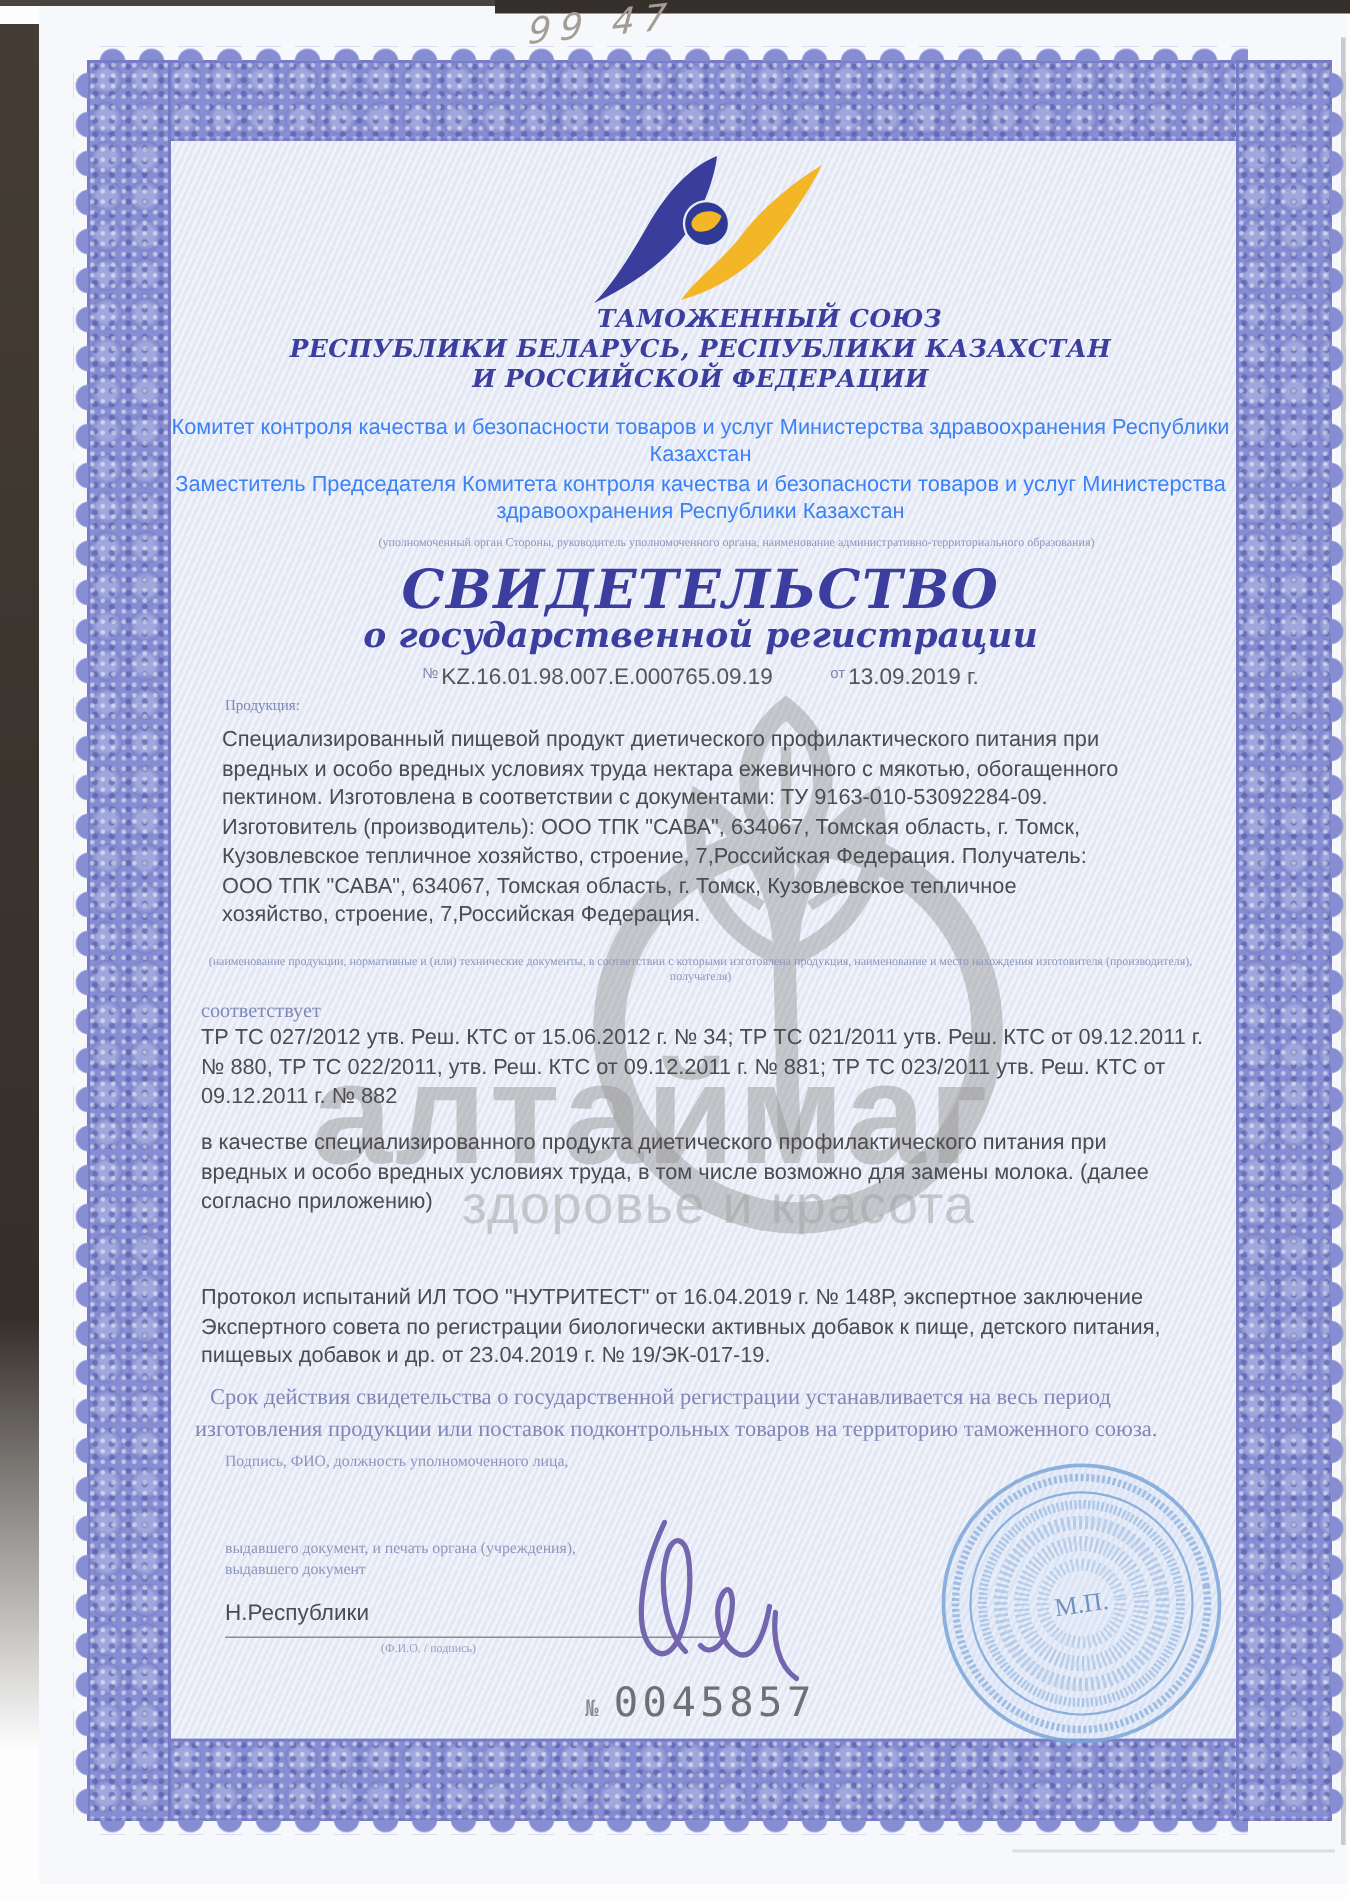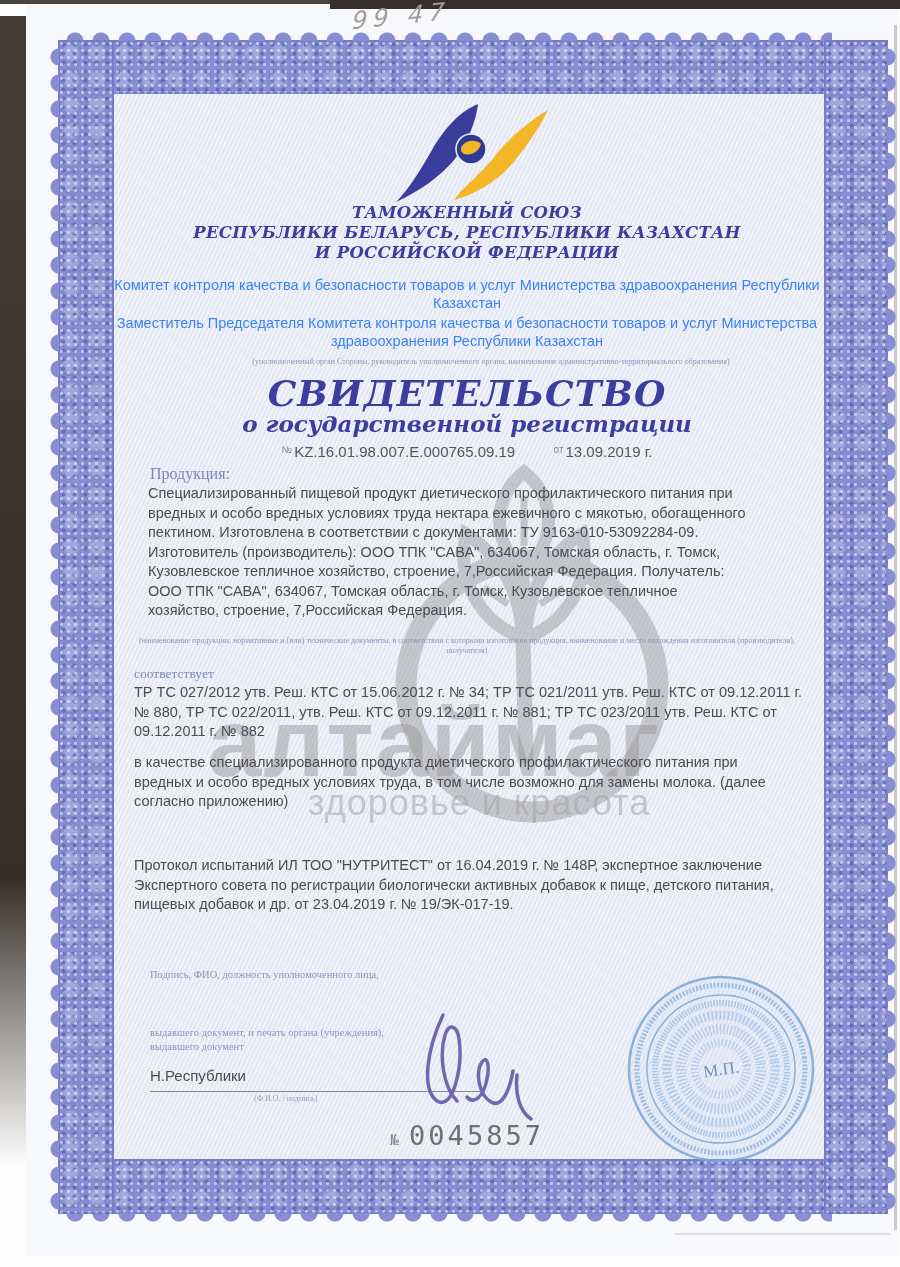--- a/index.html
+++ b/index.html
@@ -104,47 +104,48 @@
 
   <div class="content">
 
     <svg class="abs" style="left:278px;top:102px;" width="160" height="100" viewBox="0 0 160 100">
       <path d="M86,2 C68,9 52,27 40,48 C28,69 16,88 4,100 C26,90 48,75 62,58 C74,44 84,20 86,2 Z" fill="#3a3d9c"></path>
       <path d="M62,98 C84,92 108,78 124,57 C138,40 149,22 156,8 C136,20 116,37 103,54 C90,71 70,86 62,98 Z" fill="#f2b626"></path>
       <circle cx="79" cy="47" r="15" fill="#2f3a94" stroke="#e8edf6" stroke-width="1.5"></circle>
       <path d="M70,44 C74,38 84,37 89,42 C87,49 80,54 72,52 C69,50 68,47 70,44 Z" fill="#f2b626"></path>
     </svg>
 
-    <div class="abs ctr serif-blue union" style="top:203px;">ТАМОЖЕННЫЙ СОЮЗ</div>
+    <div class="abs ctr serif-blue union" style="top:203px;padding-left:46px;">ТАМОЖЕННЫЙ СОЮЗ</div>
     <div class="abs ctr serif-blue union" style="top:223px;">РЕСПУБЛИКИ БЕЛАРУСЬ, РЕСПУБЛИКИ КАЗАХСТАН</div>
     <div class="abs ctr serif-blue union" style="top:243px;">И РОССИЙСКОЙ ФЕДЕРАЦИИ</div>
 
     <div class="abs ctr committee" style="top:276px;">Комитет контроля качества и безопасности товаров и услуг Министерства здравоохранения Республики Казахстан</div>
     <div class="abs ctr committee" style="top:314px;">Заместитель Председателя Комитета контроля качества и безопасности товаров и услуг Министерства здравоохранения Республики Казахстан</div>
     <div class="abs ctr tinycap" style="top:357px;margin-left:24px;">(уполномоченный орган Стороны, руководитель уполномоченного органа, наименование административно-территориального образования)</div>
 
     <div class="abs ctr serif-blue title-main" style="top:372px;">СВИДЕТЕЛЬСТВО</div>
     <div class="abs ctr serif-blue title-sub" style="top:410px;">о государственной регистрации</div>
 
     <div class="abs ctr numline" style="top:443px;">
       <span class="sup">№</span><span>KZ.16.01.98.007.E.000765.09.19</span>
       <span style="display:inline-block;width:30px;"></span>
       <span class="sup">от</span><span>13.09.2019 г.</span>
     </div>
 
-    <div class="abs preprint" style="left:36px;top:465px;font-size:16px;">Продукция:</div>
+    <div class="abs preprint" style="left:36px;top:465px;font-size:10px;">Продукция:</div>
     <div class="abs filled" style="left:34px;top:484px;width:604px;">Специализированный пищевой продукт диетического профилактического питания при вредных и особо вредных условиях труда нектара ежевичного с мякотью, обогащенного пектином. Изготовлена в соответствии с документами: ТУ 9163-010-53092284-09. Изготовитель (производитель): ООО ТПК "САВА", 634067, Томская область, г. Томск, Кузовлевское тепличное хозяйство, строение, 7,Российская Федерация.  Получатель: ООО ТПК "САВА", 634067, Томская область, г. Томск, Кузовлевское тепличное хозяйство, строение, 7,Российская Федерация.</div>
     <div class="abs ctr tinycap" style="top:636px;padding:0 20px;width:666px;">(наименование продукции, нормативные и (или) технические документы, в соответствии с которыми изготовлена продукция, наименование и место нахождения изготовителя (производителя), получателя)</div>
 
     <div class="abs preprint" style="left:20px;top:666px;font-size:13.5px;">соответствует</div>
     <div class="abs filled" style="left:20px;top:683px;width:672px;">ТР ТС 027/2012 утв. Реш. КТС от 15.06.2012 г. № 34; ТР ТС 021/2011 утв. Реш. КТС от 09.12.2011 г. № 880, ТР ТС 022/2011, утв. Реш. КТС от 09.12.2011 г. № 881; ТР ТС 023/2011 утв. Реш. КТС от 09.12.2011 г. № 882</div>
 
     <div class="abs filled" style="left:20px;top:753px;width:660px;">в качестве специализированного продукта диетического профилактического питания при вредных и особо вредных условиях труда, в том числе возможно для замены молока. (далее согласно приложению)</div>
 
     <div class="abs filled" style="left:20px;top:856px;width:672px;">Протокол испытаний ИЛ ТОО "НУТРИТЕСТ" от 16.04.2019 г. № 148Р, экспертное заключение Экспертного совета по регистрации биологически активных добавок к пище, детского питания, пищевых добавок и др. от 23.04.2019 г. № 19/ЭК-017-19.</div>
+    <div class="abs preprint" style="left:16px;top:922px;width:676px;font-size:15px;line-height:21px;text-indent:10px;">Срок действия свидетельства о государственной регистрации устанавливается на весь период изготовления продукции или поставок подконтрольных товаров на территорию таможенного союза.</div>
 
     <div class="abs preprint tinycap sig-caption" style="left:36px;top:968px;">Подпись, ФИО,  должность уполномоченного лица,</div>
     <div class="abs preprint tinycap sig-caption" style="left:36px;top:1026px;">выдавшего документ, и печать органа (учреждения),</div>
     <div class="abs preprint tinycap sig-caption" style="left:36px;top:1040px;">выдавшего документ</div>
     <div class="abs filled" style="left:36px;top:1066px;font-size:15px;">Н.Республики</div>
     <div class="abs sig-underline" style="left:36px;top:1090px;"></div>
     <div class="abs tinycap" style="left:140px;top:1094px;color:#9aa0bf;">(Ф.И.О. / подпись)</div>
 
     <svg class="abs" style="left:295px;top:1005px;" width="150" height="125" viewBox="0 0 150 125">
       <path d="M34,10 C18,44 12,84 28,96 C44,106 54,62 50,34 C48,20 40,18 36,30 C30,50 34,82 48,96

